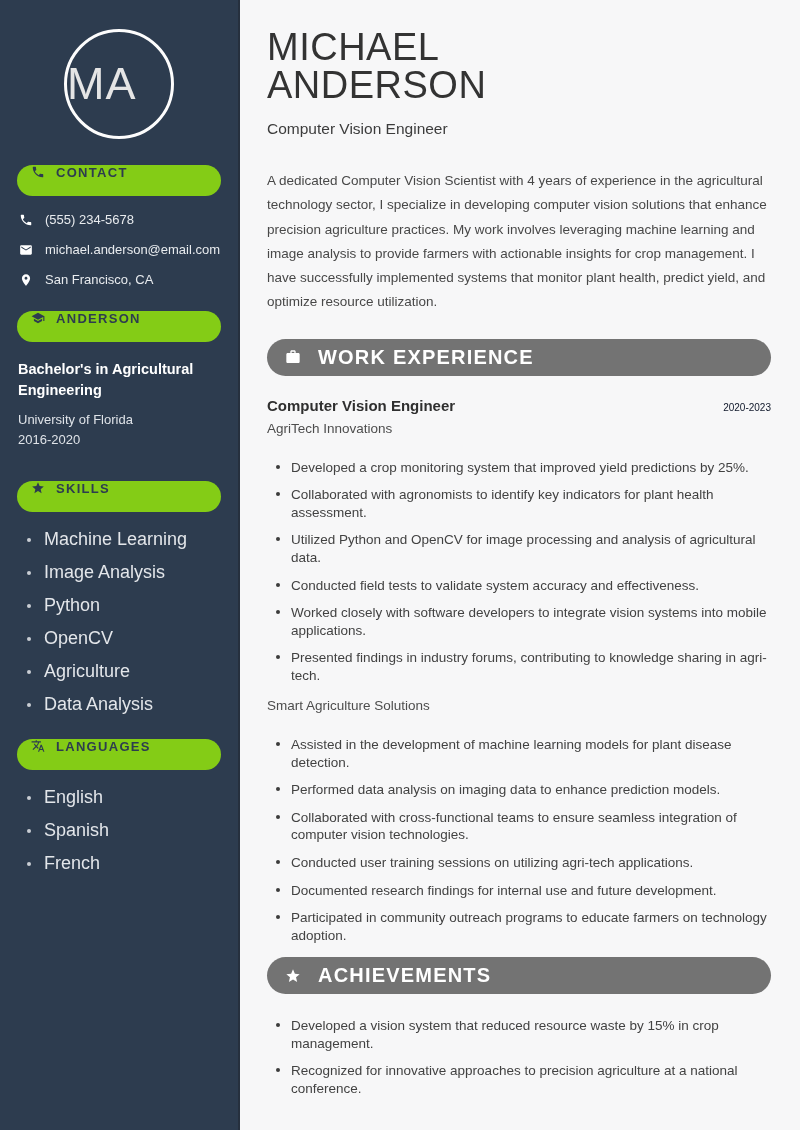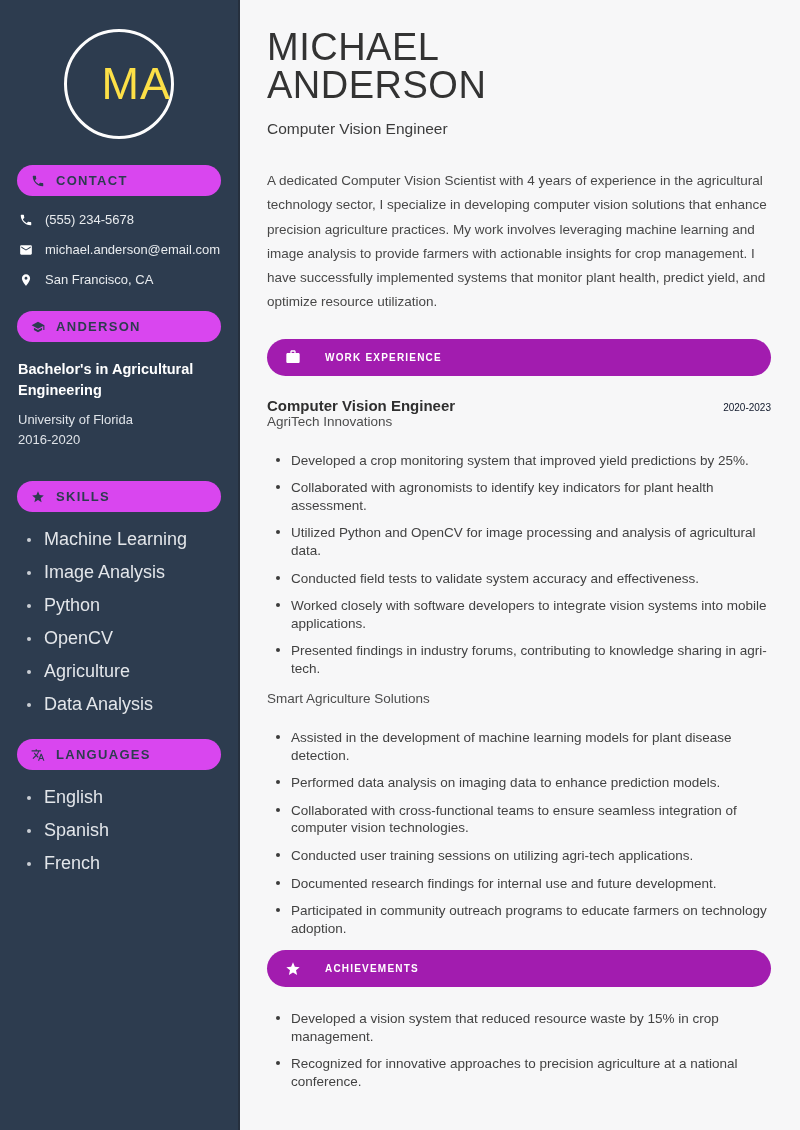--- a/index.html
+++ b/index.html
@@ -19,31 +19,31 @@
     background: #2d3c4f;
     border-right: 2px solid #26303e;
     padding: 29px 17px 0 17px;
     color: #e2e6ea;
   }
   .avatar {
     width: 110px; height: 110px;
     border: 3px solid #fdfdfd;
     border-radius: 50%;
     margin: 0 auto 26px auto;
-    display: flex; align-items: center; justify-content: flex-end;
-    color: #fde047;
+    display: flex; align-items: center; justify-content: flex-start;
+    color: #e5e5e5;
     font-size: 45px;
     letter-spacing: 1px;
     font-weight: 400;
   }
   .side-pill {
     height: 31px;
-    background: #d946ef;
+    background: #84cc16;
     border-radius: 16px;
-    display: flex; align-items: center;
+    display: flex; 
     gap: 11px;
     padding: 0 14px;
     color: #2d3c4f;
     font-weight: bold;
     font-size: 13px;
     letter-spacing: 1.3px;
   }
   .side-pill svg { width: 14px; height: 14px; flex: 0 0 auto; }
   .contact-list { list-style: none; margin: 16px 0 24px 2px; }
   .contact-list li {
@@ -92,38 +92,38 @@
   .summary {
     margin-top: 31px;
     font-size: 13.5px;
     line-height: 1.8;
     color: #484848;
     max-width: 506px;
   }
   .dark-pill {
     margin-top: 24px;
     height: 37px;
-    background: #a21caf;
+    background: #737373;
     border-radius: 19px;
     display: flex; align-items: center;
-    gap: 24px;
+    gap: 17px;
     padding: 0 18px;
     color: #ffffff;
     font-weight: bold;
-    font-size: 10px;
+    font-size: 20px;
     letter-spacing: 1.2px;
   }
   .dark-pill svg { width: 16px; height: 16px; fill: #ffffff; flex: 0 0 auto; }
   .job-header {
     margin-top: 21px;
     display: flex; justify-content: space-between; align-items: baseline;
   }
   .job-title { font-size: 15px; font-weight: bold; color: #2f2f2f; }
   .job-dates { font-size: 10px; color: #0f172a; }
-  .job-company { margin-top: 0; font-size: 13.5px; color: #4d4d4d; }
+  .job-company { margin-top: 7px; font-size: 13.5px; color: #4d4d4d; }
   .bullets { list-style: none; margin-top: 23px; }
   .bullets li {
     position: relative;
     padding-left: 24px;
     font-size: 13.5px;
     line-height: 1.3;
     color: #424242;
     margin-bottom: 10px;
     max-width: 506px;
   }

